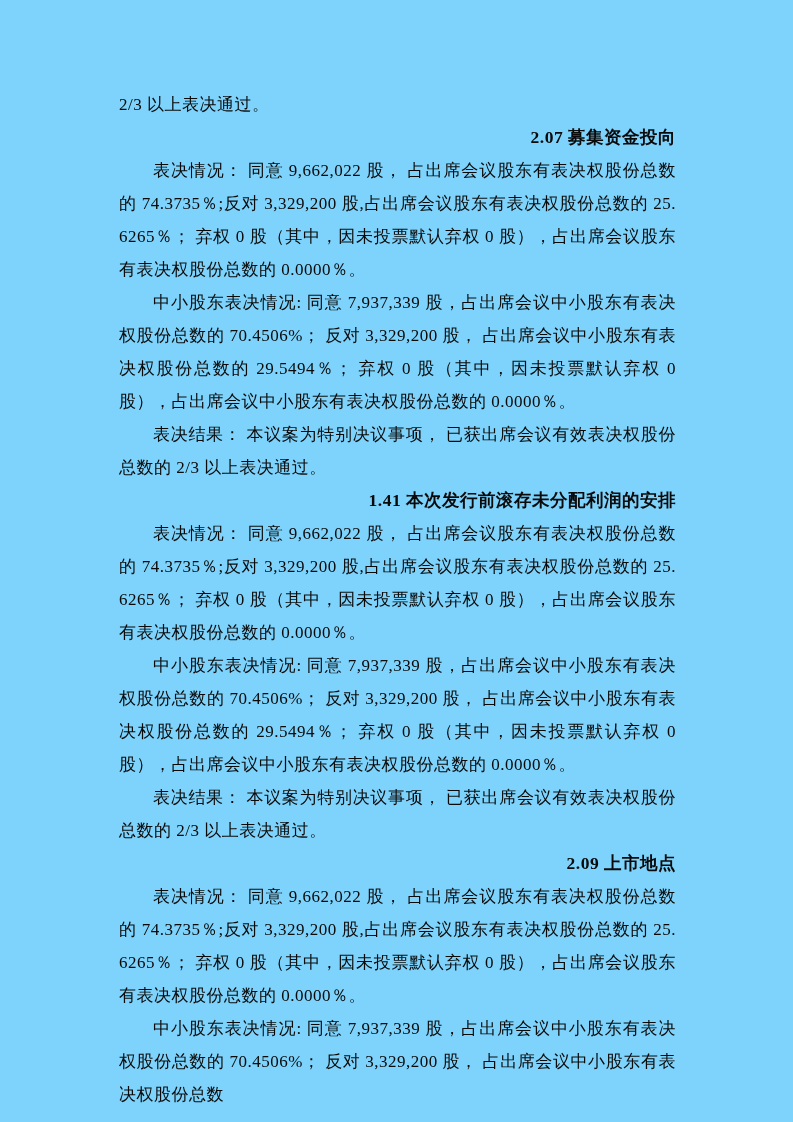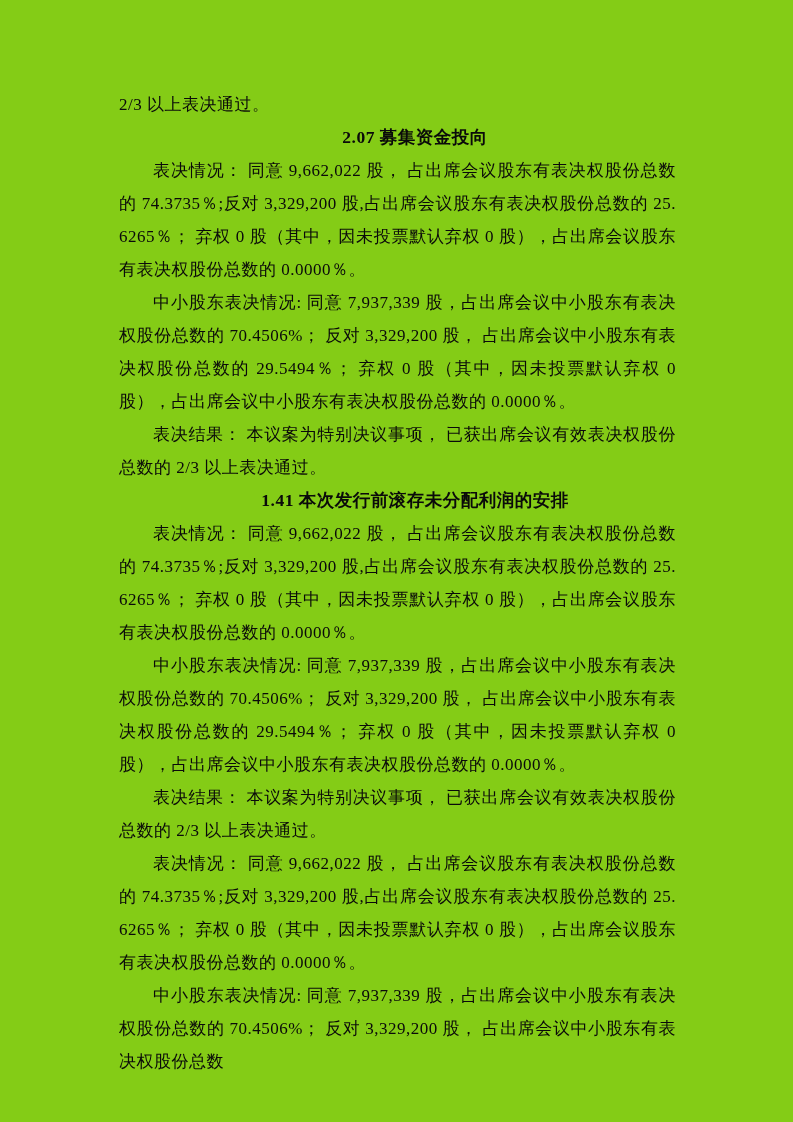--- a/index.html
+++ b/index.html
@@ -4,21 +4,21 @@
 <style>
   html, body {
     margin: 0;
     padding: 0;
     background: #ffffff;
   }
   .page {
     position: relative;
     width: 793px;
     height: 1122px;
-    background: #84cc16;
+    background: #7dd3fc;
     overflow: hidden;
     font-family: "Liberation Serif", "DejaVu Serif", serif;
     color: #0a0a0a;
     box-sizing: border-box;
   }
   .content {
     box-sizing: border-box;
     padding: 88px 117px 0 119px;
   }
   .body-par {
@@ -33,35 +33,36 @@
   }
   .no-indent {
     text-indent: 0;
   }
   .section-heading {
     margin: 0;
     font-size: 17.5px;
     line-height: 33px;
     font-weight: bold;
     text-indent: 2em;
-    text-align: center;
+    text-align: right;
     letter-spacing: 0.5px;
   }
 </style>
 </head>
 <body>
 
 <div class="page">
   <div class="content" id="content">
     <p class="body-par no-indent">2/3 以上表决通过。</p>
 
   <h2 class="section-heading">2.07 募集资金投向</h2>
       <p class="body-par">表决情况： 同意 9,662,022 股， 占出席会议股东有表决权股份总数的 74.3735％;反对 3,329,200 股,占出席会议股东有表决权股份总数的 25.6265％； 弃权 0 股（其中，因未投票默认弃权 0 股），占出席会议股东有表决权股份总数的 0.0000％。</p>
       <p class="body-par">中小股东表决情况: 同意 7,937,339 股，占出席会议中小股东有表决权股份总数的 70.4506%； 反对 3,329,200 股， 占出席会议中小股东有表决权股份总数的 29.5494％； 弃权 0 股（其中，因未投票默认弃权 0 股），占出席会议中小股东有表决权股份总数的 0.0000％。</p>
       <p class="body-par">表决结果： 本议案为特别决议事项， 已获出席会议有效表决权股份总数的 2/3 以上表决通过。</p>
       <h2 class="section-heading">1.41 本次发行前滚存未分配利润的安排</h2>
       <p class="body-par">表决情况： 同意 9,662,022 股， 占出席会议股东有表决权股份总数的 74.3735％;反对 3,329,200 股,占出席会议股东有表决权股份总数的 25.6265％； 弃权 0 股（其中，因未投票默认弃权 0 股），占出席会议股东有表决权股份总数的 0.0000％。</p>
       <p class="body-par">中小股东表决情况: 同意 7,937,339 股，占出席会议中小股东有表决权股份总数的 70.4506%； 反对 3,329,200 股， 占出席会议中小股东有表决权股份总数的 29.5494％； 弃权 0 股（其中，因未投票默认弃权 0 股），占出席会议中小股东有表决权股份总数的 0.0000％。</p>
       <p class="body-par">表决结果： 本议案为特别决议事项， 已获出席会议有效表决权股份总数的 2/3 以上表决通过。</p>
+      <h2 class="section-heading">2.09 上市地点</h2>
       <p class="body-par">表决情况： 同意 9,662,022 股， 占出席会议股东有表决权股份总数的 74.3735％;反对 3,329,200 股,占出席会议股东有表决权股份总数的 25.6265％； 弃权 0 股（其中，因未投票默认弃权 0 股），占出席会议股东有表决权股份总数的 0.0000％。</p>
       <p class="body-par">中小股东表决情况: 同意 7,937,339 股，占出席会议中小股东有表决权股份总数的 70.4506%； 反对 3,329,200 股， 占出席会议中小股东有表决权股份总数</p>
     </div>
 </div>
 
 </body></html>

